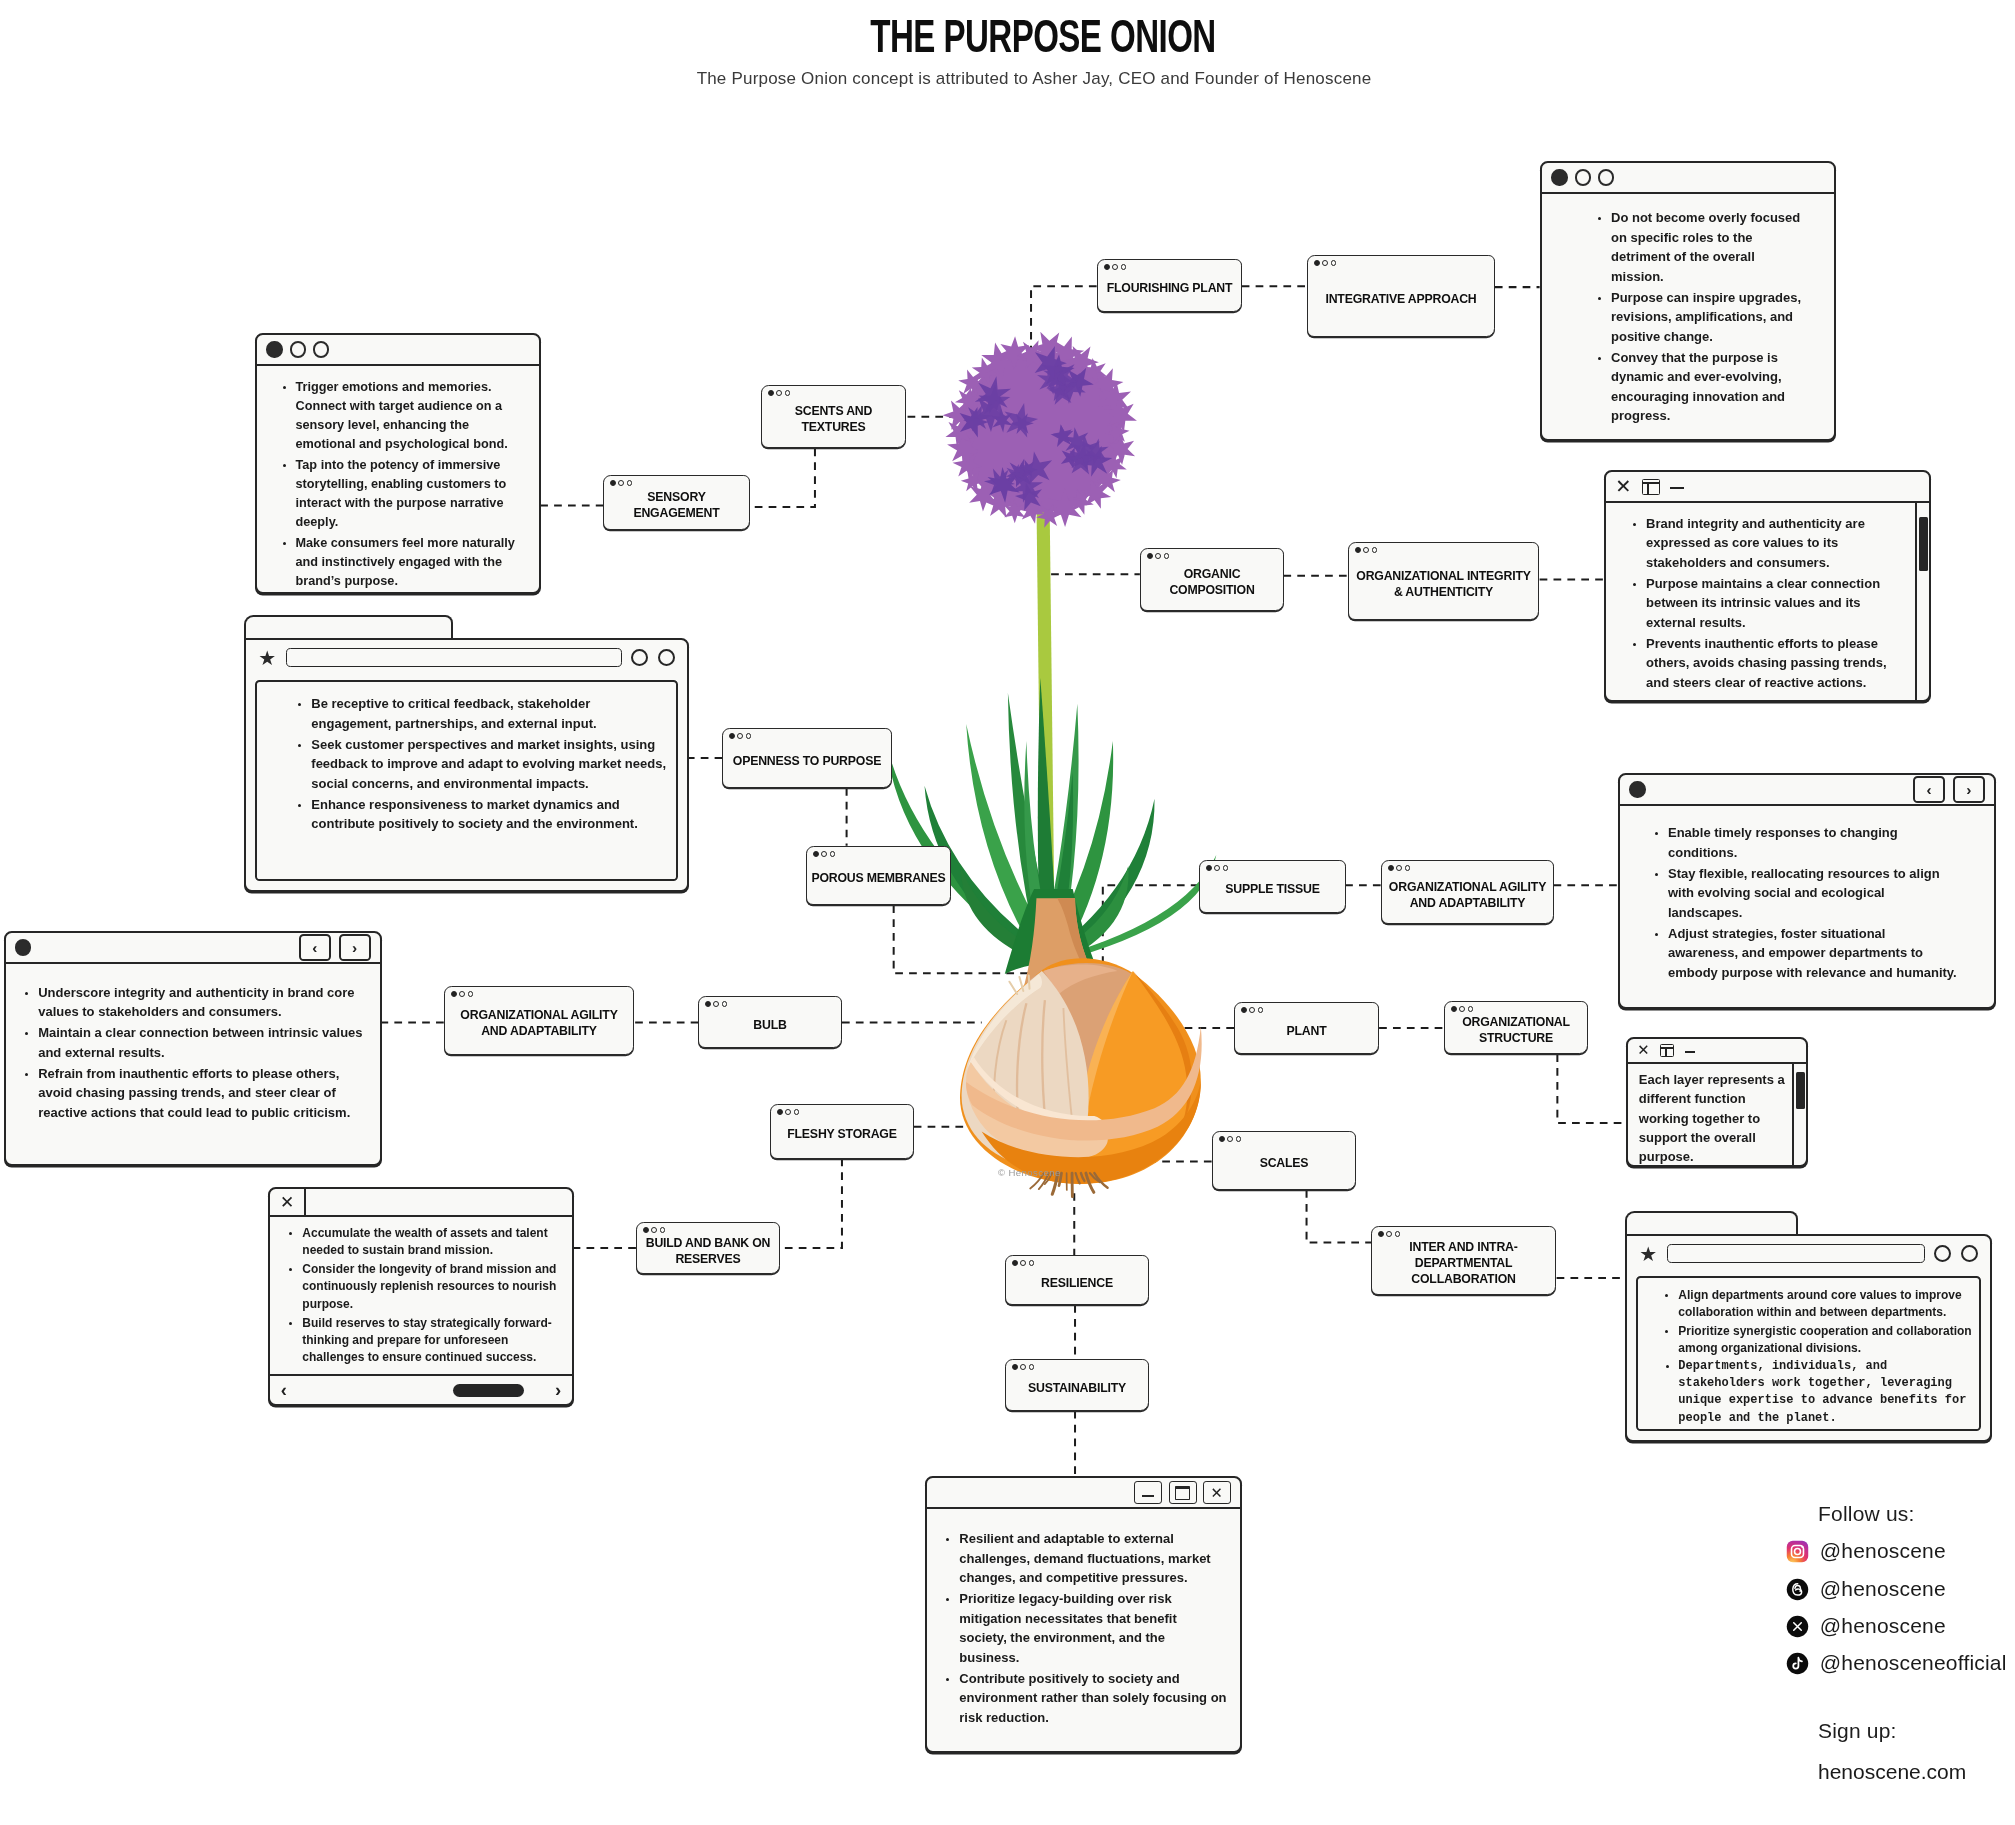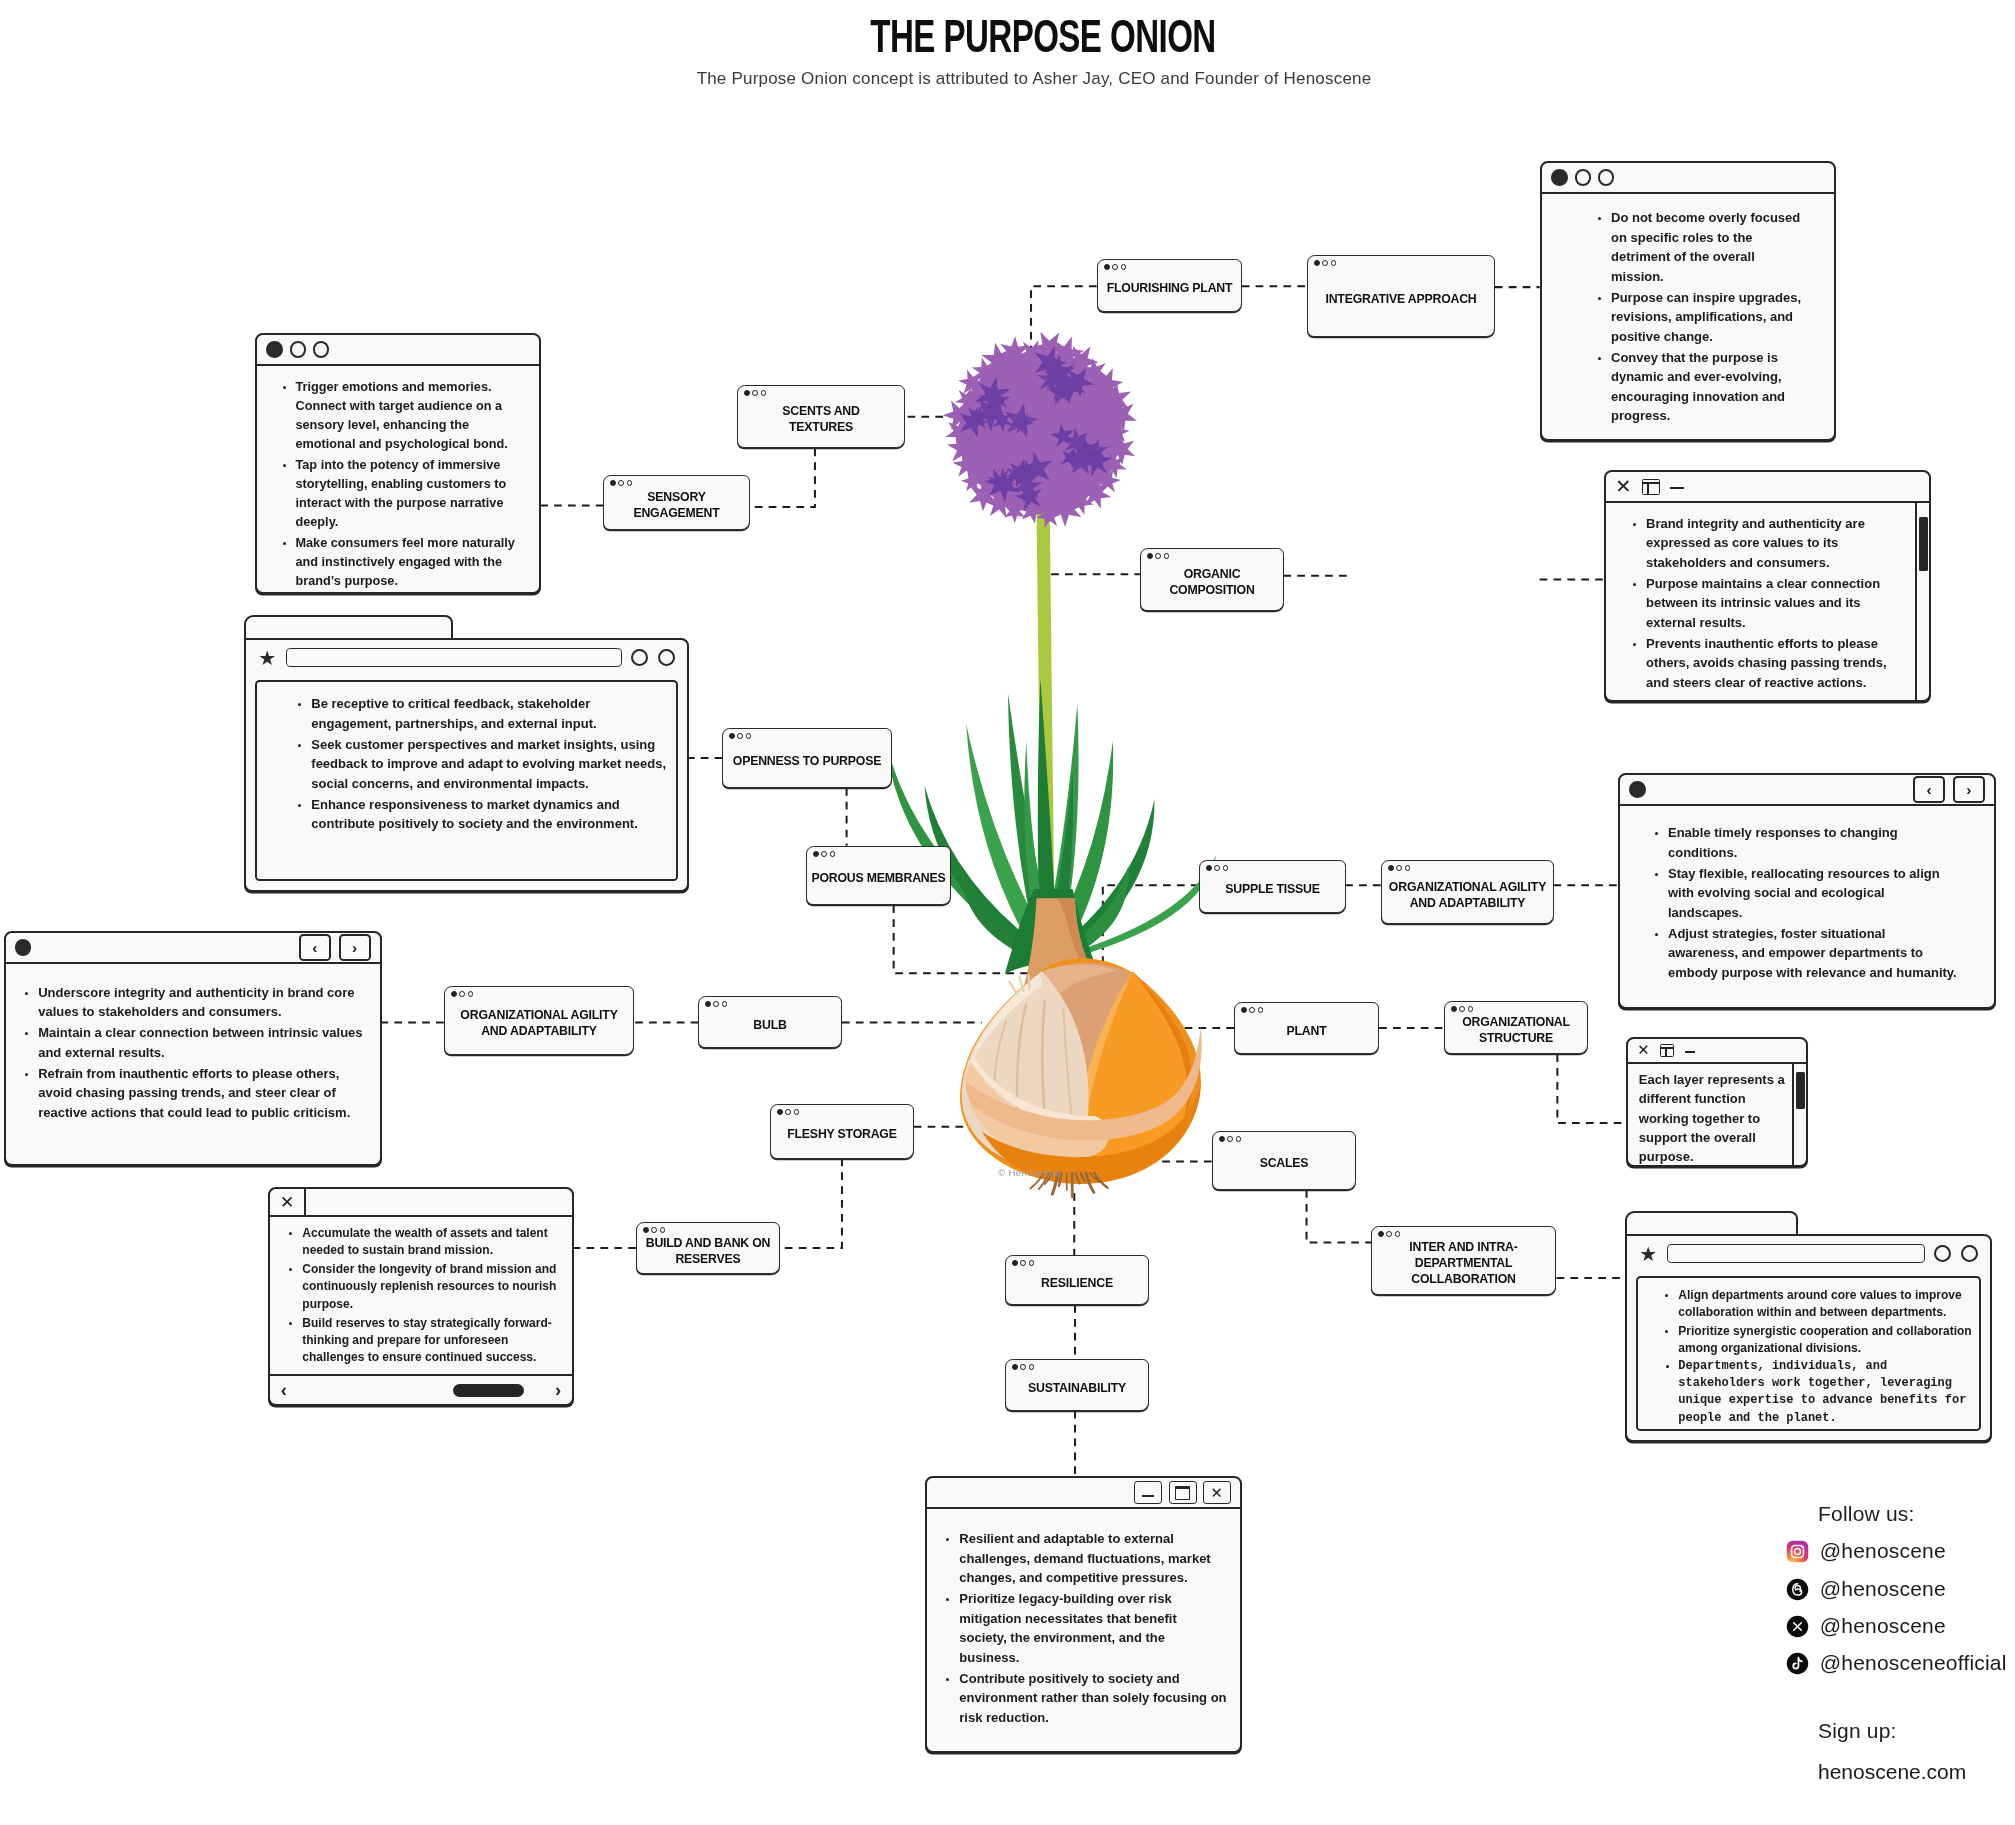--- a/index.html
+++ b/index.html
@@ -278,21 +278,21 @@
     <div class="node-label">FLOURISHING PLANT</div>
   </div>
   <div class="node" style="left:1307px;top:255px;width:188px;height:82px;">
     <span class="dots">
         <i class="f"></i>
         <i></i>
         <i></i>
       </span>
     <div class="node-label">INTEGRATIVE APPROACH</div>
   </div>
-  <div class="node" style="left:737px;top:385px;width:168px;height:63px;">
+  <div class="node" style="left:761px;top:385px;width:145px;height:63px;">
     <span class="dots">
         <i class="f"></i>
         <i></i>
         <i></i>
       </span>
     <div class="node-label" style="max-width:100px;">SCENTS AND TEXTURES</div>
   </div>
   <div class="node" style="left:603px;top:475px;width:147px;height:55px;">
     <span class="dots">
         <i class="f"></i>
@@ -301,20 +301,28 @@
       </span>
     <div class="node-label" style="max-width:108px;">SENSORY ENGAGEMENT</div>
   </div>
   <div class="node" style="left:1140px;top:548px;width:144px;height:63px;">
     <span class="dots">
         <i class="f"></i>
         <i></i>
         <i></i>
       </span>
     <div class="node-label" style="max-width:108px;">ORGANIC COMPOSITION</div>
+  </div>
+  <div class="node" style="left:1348px;top:542px;width:191px;height:78px;">
+    <span class="dots">
+        <i class="f"></i>
+        <i></i>
+        <i></i>
+      </span>
+    <div class="node-label">ORGANIZATIONAL INTEGRITY &amp; AUTHENTICITY</div>
   </div>
   <div class="node" style="left:722px;top:728px;width:170px;height:60px;">
     <span class="dots">
         <i class="f"></i>
         <i></i>
         <i></i>
       </span>
     <div class="node-label">OPENNESS TO PURPOSE</div>
   </div>
   <div class="node" style="left:806px;top:846px;width:145px;height:59px;">

